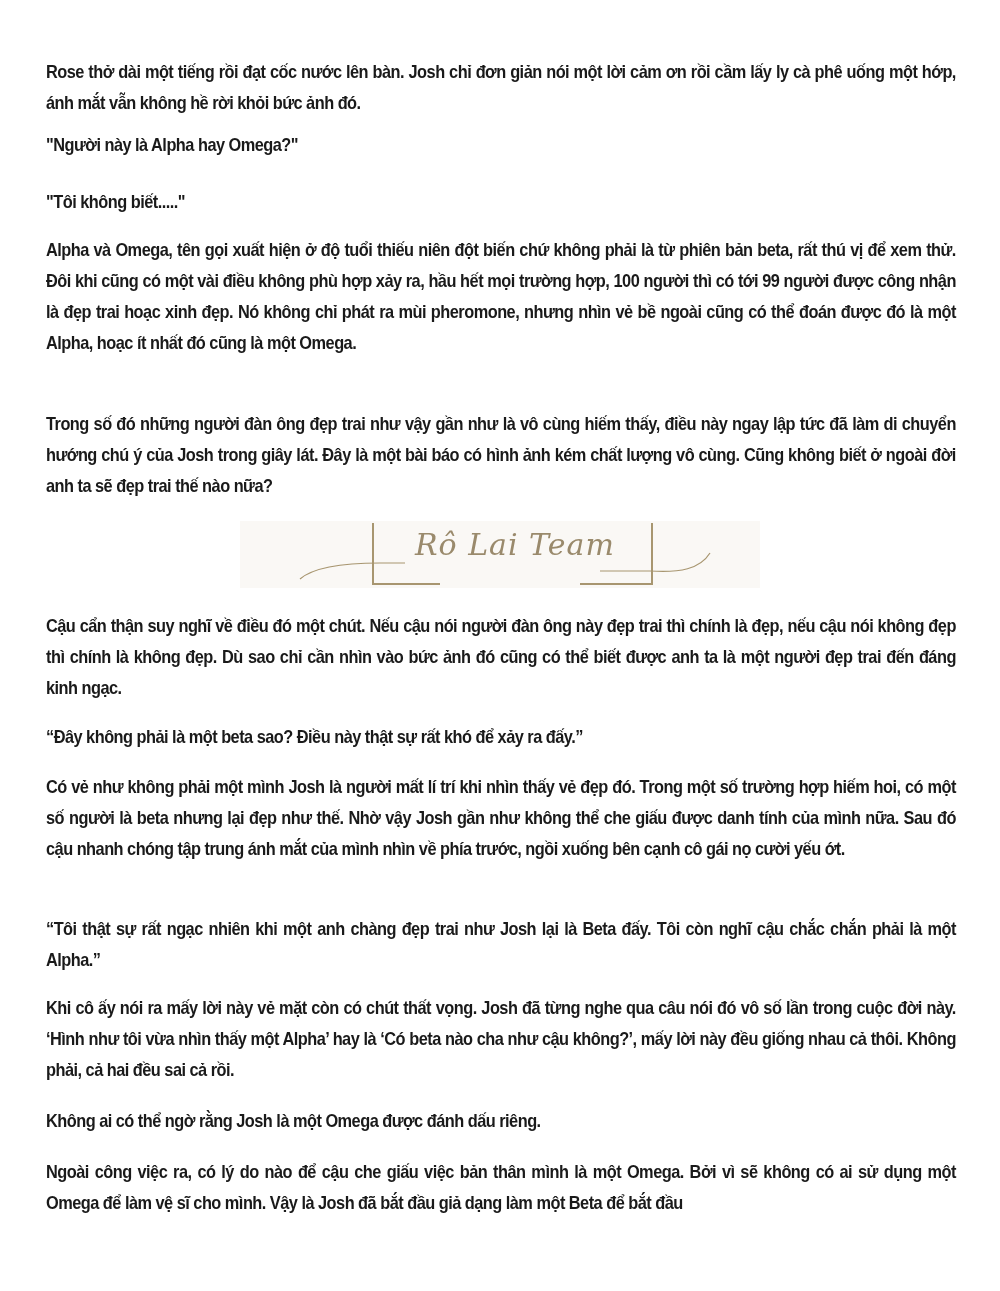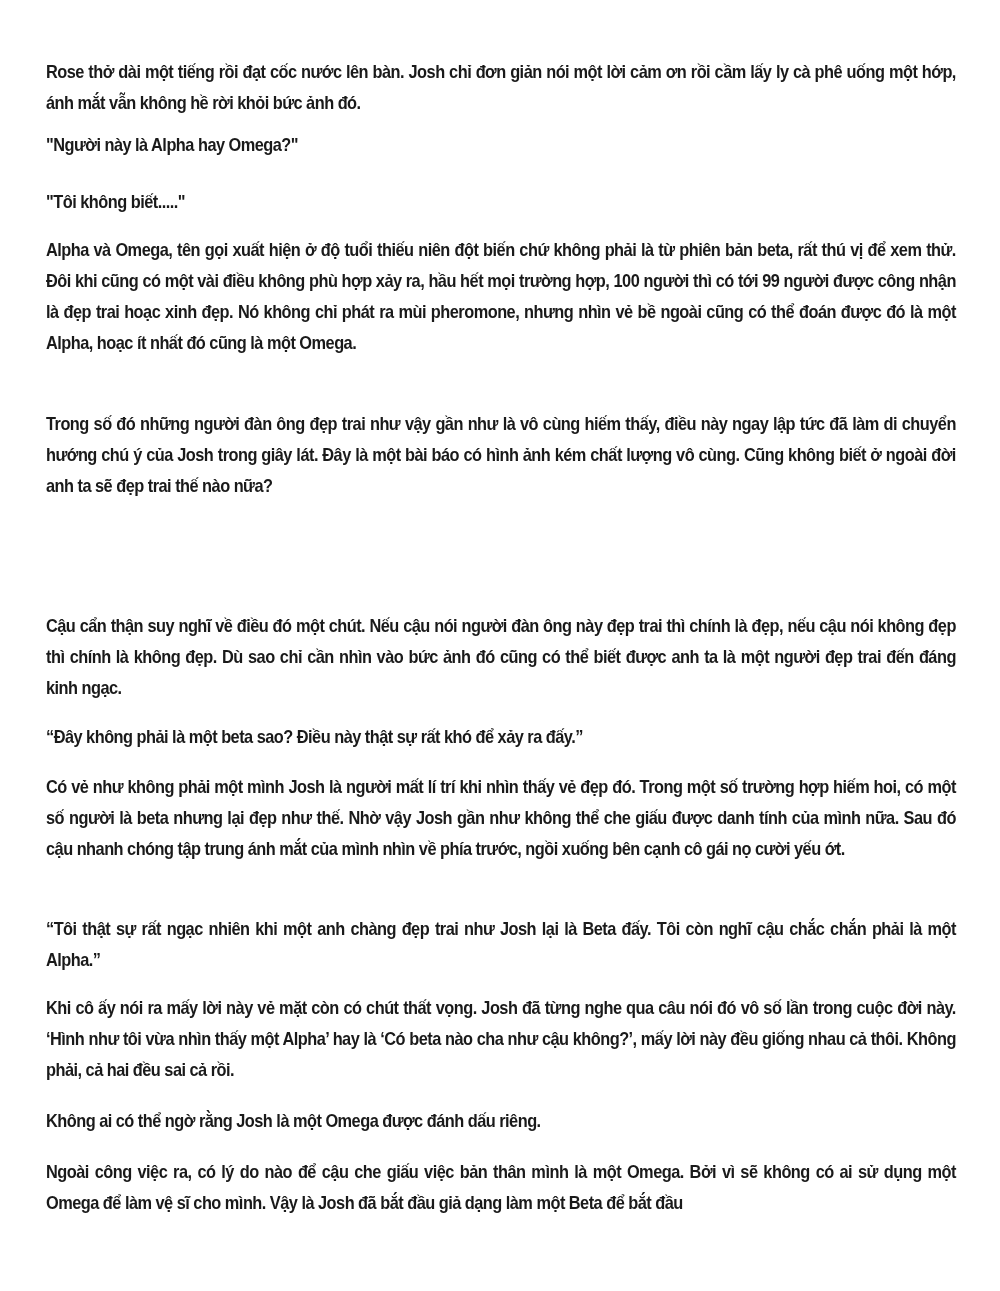--- a/index.html
+++ b/index.html
@@ -36,20 +36,29 @@
 <body>
 
 <div class="page">
 
   <p class="para narrow" style="top:56px;">Rose thở dài một tiếng rồi đạt cốc nước lên bàn. Josh chỉ đơn giản nói một lời cảm ơn rồi cầm lấy ly cà phê uống một hớp, ánh mắt vẫn không hề rời khỏi bức ảnh đó.</p>
   <p class="para narrow" style="top:129px;"> "Người này là Alpha hay Omega?"</p>
   <p class="para narrow" style="top:186px;"> "Tôi không biết....."</p>
   <p class="para narrow" style="top:234px;">Alpha và Omega, tên gọi xuất hiện ở độ tuổi thiếu niên đột biến chứ không phải là từ phiên bản beta, rất thú vị để xem thử. Đôi khi cũng có một vài điều không phù hợp xảy ra, hầu hết mọi trường hợp, 100 người thì có tới 99 người được công nhận là đẹp trai hoạc xinh đẹp. Nó không chỉ phát ra mùi pheromone, nhưng nhìn vẻ bề ngoài cũng có thể đoán được đó là một Alpha, hoạc ít nhất đó cũng là một Omega.</p>
   <p class="para narrow" style="top:408px;">Trong số đó những người đàn ông đẹp trai như vậy gần như là vô cùng hiếm thấy, điều này ngay lập tức đã làm di chuyển hướng chú ý của Josh trong giây lát. Đây là một bài báo có hình ảnh kém chất lượng vô cùng. Cũng không biết ở ngoài đời anh ta sẽ đẹp trai thế nào nữa?</p>
 
+  <div class="banner">
+    <svg width="520" height="67" viewBox="0 0 520 67">
+      <path d="M60 58 C 75 45, 110 42, 140 42 L 165 42" stroke="#a89670" stroke-width="1.2" fill="none"></path>
+      <path d="M133 2 L133 63 L200 63" stroke="#a89670" stroke-width="2" fill="none"></path>
+      <path d="M340 63 L412 63 L412 2" stroke="#a89670" stroke-width="2" fill="none"></path>
+      <path d="M360 50 L 410 50 C 440 52, 460 48, 470 32" stroke="#a89670" stroke-width="1.2" fill="none"></path>
+    </svg>
+    <span class="banner-text">Rô Lai Team</span>
+  </div>
 
   <p class="para narrow" style="top:610px;">Cậu cẩn thận suy nghĩ về điều đó một chút. Nếu cậu nói người đàn ông này đẹp trai thì chính là đẹp, nếu cậu nói không đẹp thì chính là không đẹp. Dù sao chỉ cần nhìn vào bức ảnh đó cũng có thể biết được anh ta là một người đẹp trai đến đáng kinh ngạc.</p>
   <p class="para narrow" style="top:721px;">“Đây không phải là một beta sao? Điều này thật sự rất khó để xảy ra đấy.”</p>
   <p class="para narrow" style="top:771px;">Có vẻ như không phải một mình Josh là người mất lí trí khi nhìn thấy vẻ đẹp đó. Trong một số trường hợp hiếm hoi, có một số người là beta nhưng lại đẹp như thế. Nhờ vậy Josh gần như không thể che giấu được danh tính của mình nữa. Sau đó cậu nhanh chóng tập trung ánh mắt của mình nhìn về phía trước, ngồi xuống bên cạnh cô gái nọ cười yếu ớt.</p>
   <p class="para narrow" style="top:913px;">“Tôi thật sự rất ngạc nhiên khi một anh chàng đẹp trai như Josh lại là Beta đấy. Tôi còn nghĩ cậu chắc chắn phải là một Alpha.”</p>
   <p class="para narrow" style="top:992px;">Khi cô ấy nói ra mấy lời này vẻ mặt còn có chút thất vọng. Josh đã từng nghe qua câu nói đó vô số lần trong cuộc đời này. ‘Hình như tôi vừa nhìn thấy một Alpha’ hay là ‘Có beta nào cha như cậu không?’, mấy lời này đều giống nhau cả thôi. Không phải, cả hai đều sai cả rồi.</p>
   <p class="para narrow" style="top:1105px;">Không ai có thể ngờ rằng Josh là một Omega được đánh dấu riêng.</p>
   <p class="para narrow" style="top:1156px;">Ngoài công việc ra, có lý do nào để cậu che giấu việc bản thân mình là một Omega. Bởi vì sẽ không có ai sử dụng một Omega để làm vệ sĩ cho mình. Vậy là Josh đã bắt đầu giả dạng làm một Beta để bắt đầu</p>
 
 </div>

